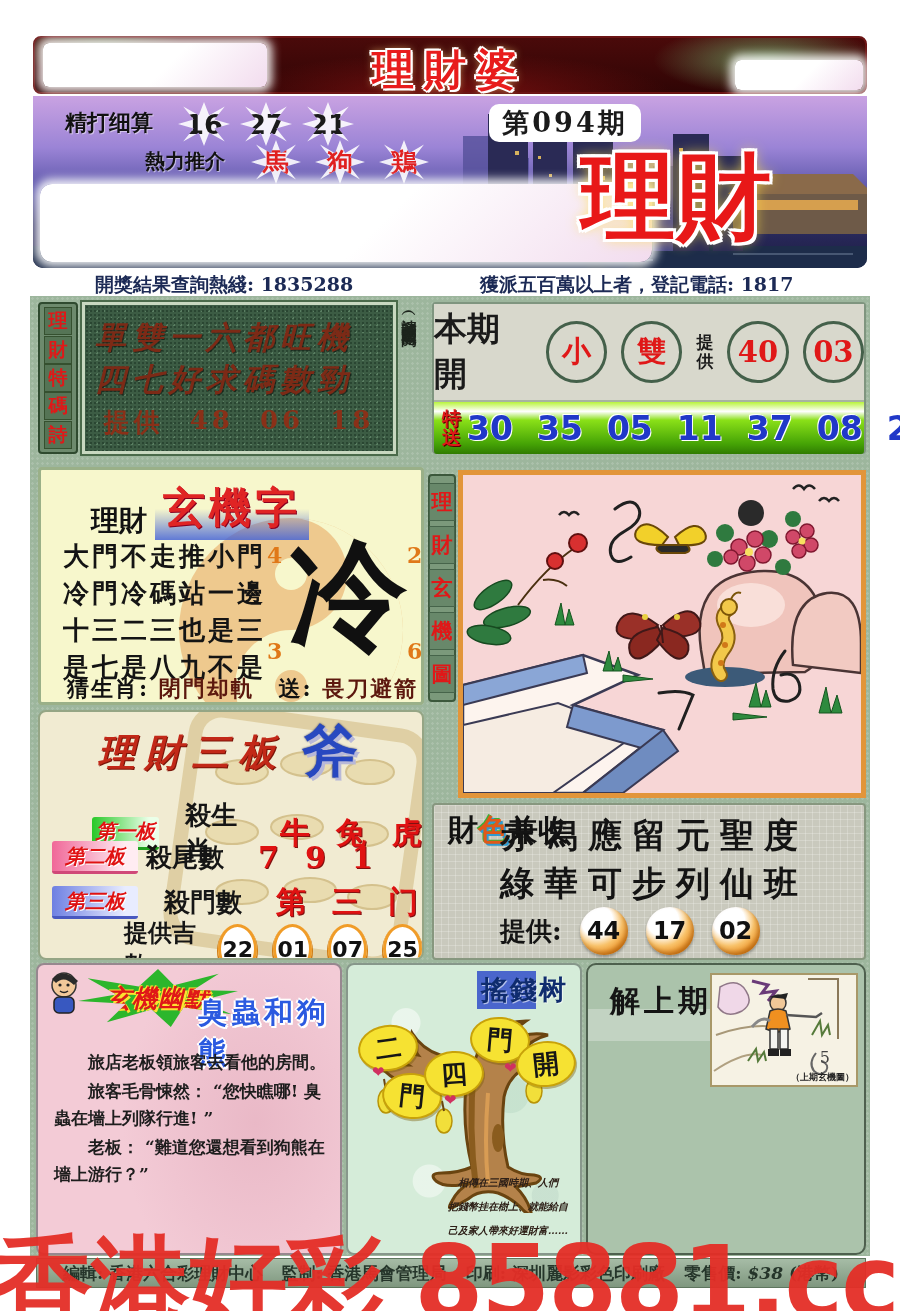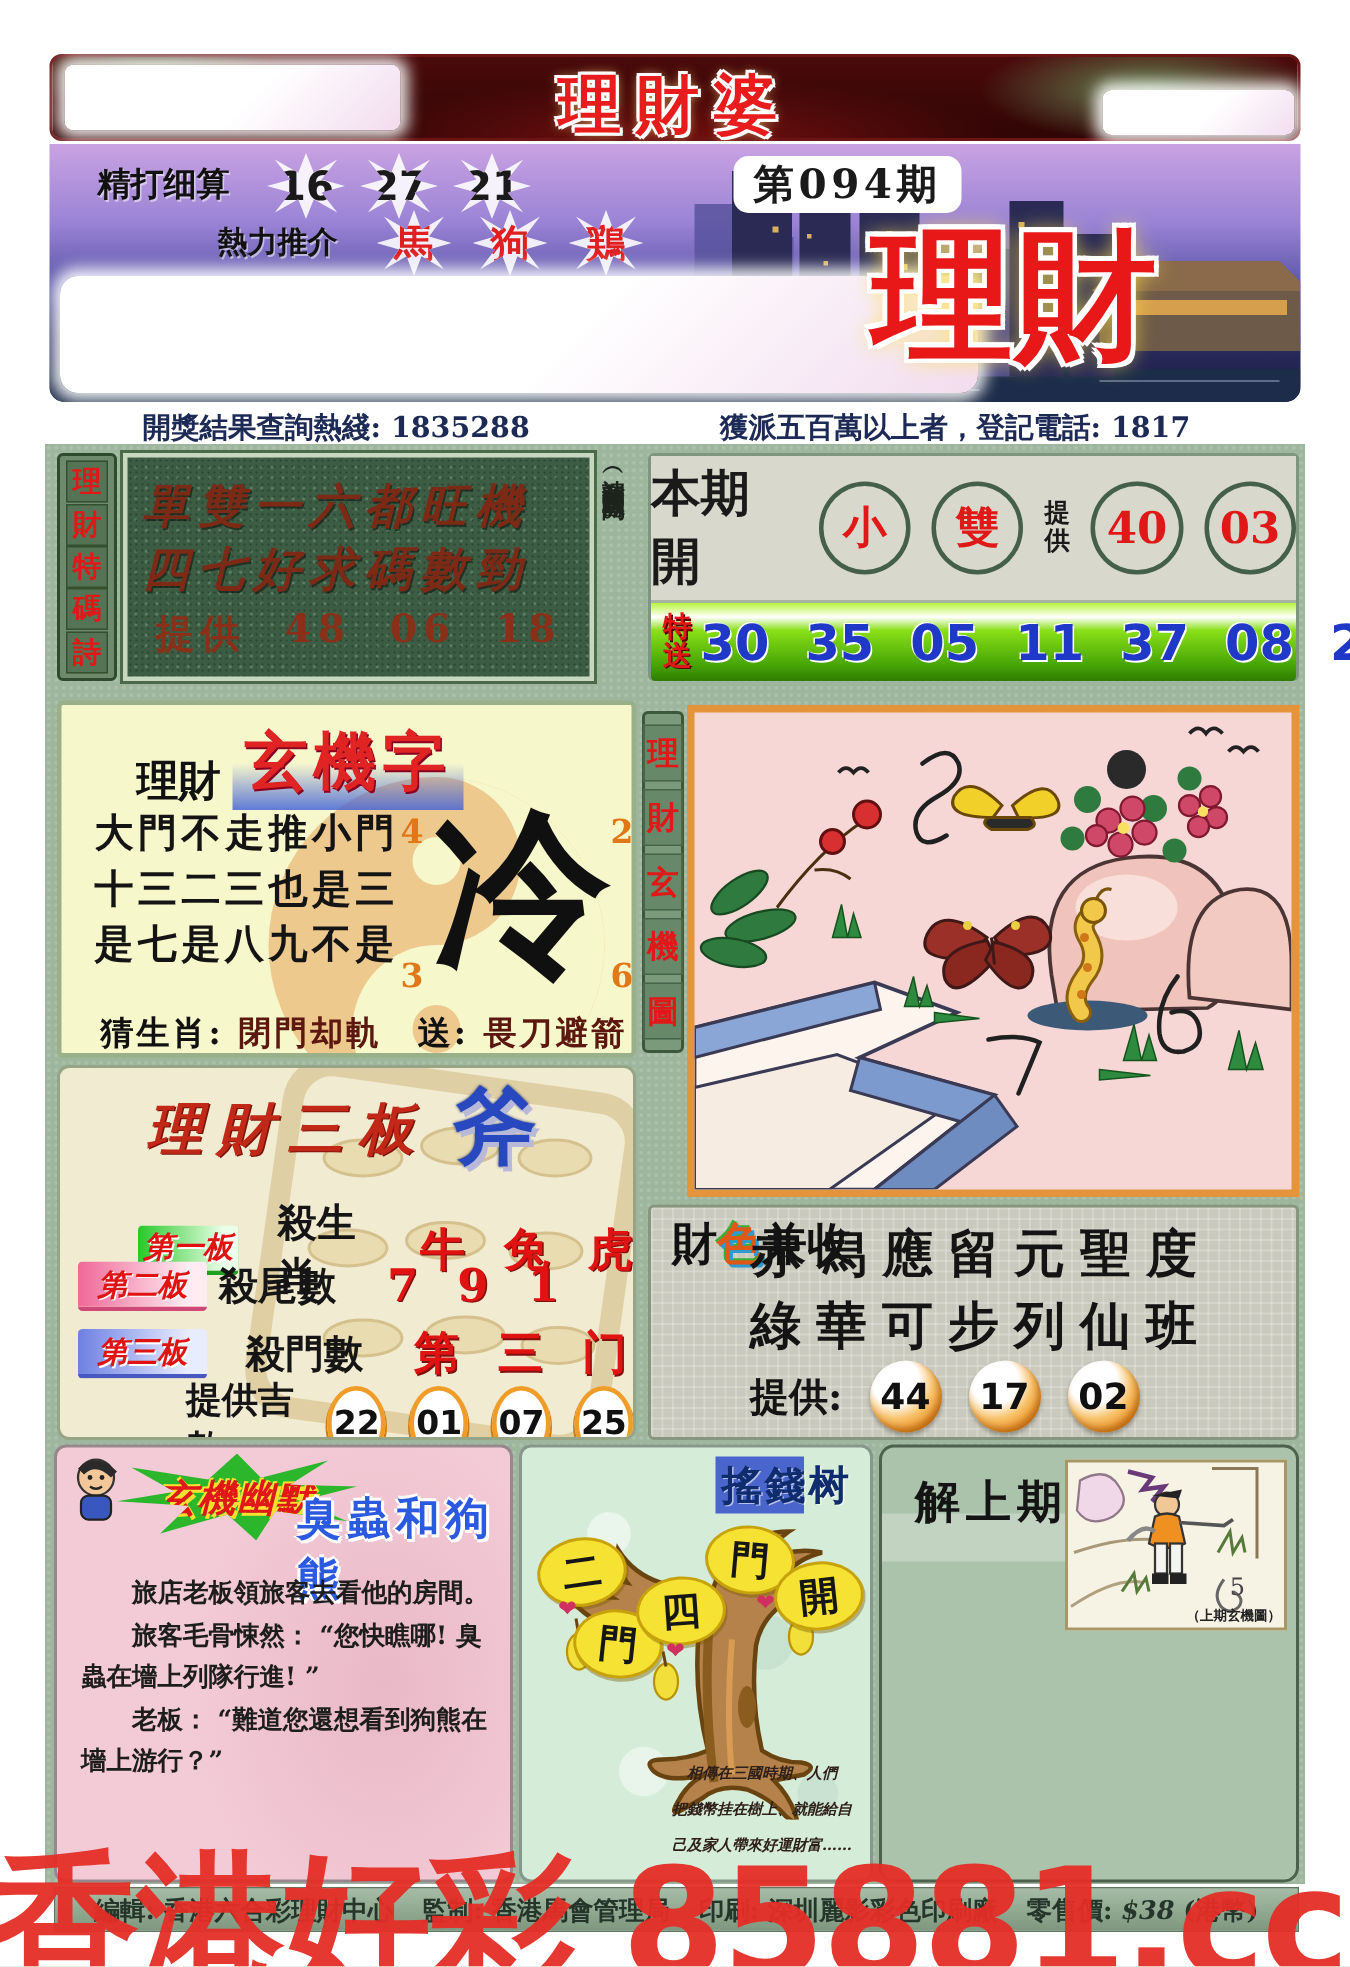--- a/index.html
+++ b/index.html
@@ -313,20 +313,21 @@
       <path d="M120 8 a112 112 0 0 1 0 224 a56 56 0 0 1 0 -112 a56 56 0 0 0 0 -112 z" fill="#f7f7cc"></path>
       <circle cx="120" cy="64" r="16" fill="#f7f7cc"></circle>
       <circle cx="120" cy="176" r="16" fill="#e8a45c"></circle>
     </svg>
     <div class="abs" style="left:50px;top:10px;display:flex;align-items:flex-end;gap:8px;">
       <span class="xjz-prefix">理財</span>
       <span class="xjz-title">玄機字</span>
     </div>
     <div class="abs" style="left:22px;top:68px;">
       <div class="poemC">大門不走推小門</div>
+      <div class="poemC">冷門冷碼站一邊</div>
       <div class="poemC">十三二三也是三</div>
       <div class="poemC">是七是八九不是</div>
     </div>
     <div class="abs bigchar" style="left:248px;top:66px;">冷</div>
     <span class="abs cornernum" style="left:226px;top:72px;">4</span>
     <span class="abs cornernum" style="left:366px;top:72px;">2</span>
     <span class="abs cornernum" style="left:226px;top:168px;">3</span>
     <span class="abs cornernum" style="left:366px;top:168px;">6</span>
     <div class="abs guessline" style="left:26px;top:204px;">
       <span>猜生肖:</span>

